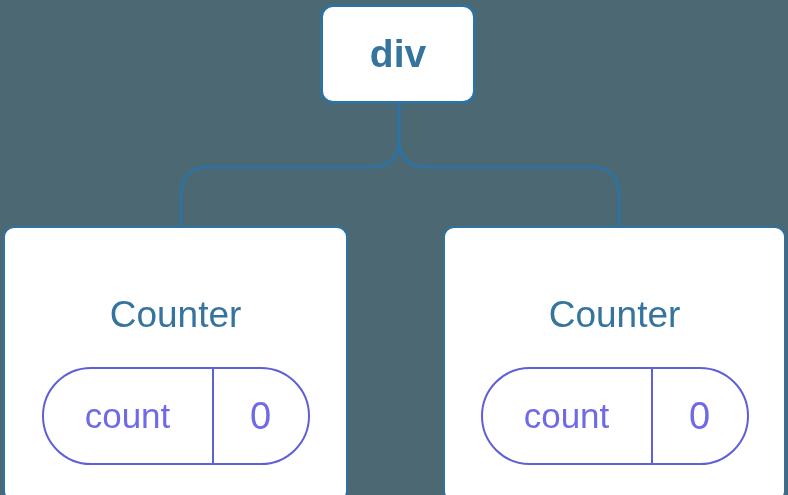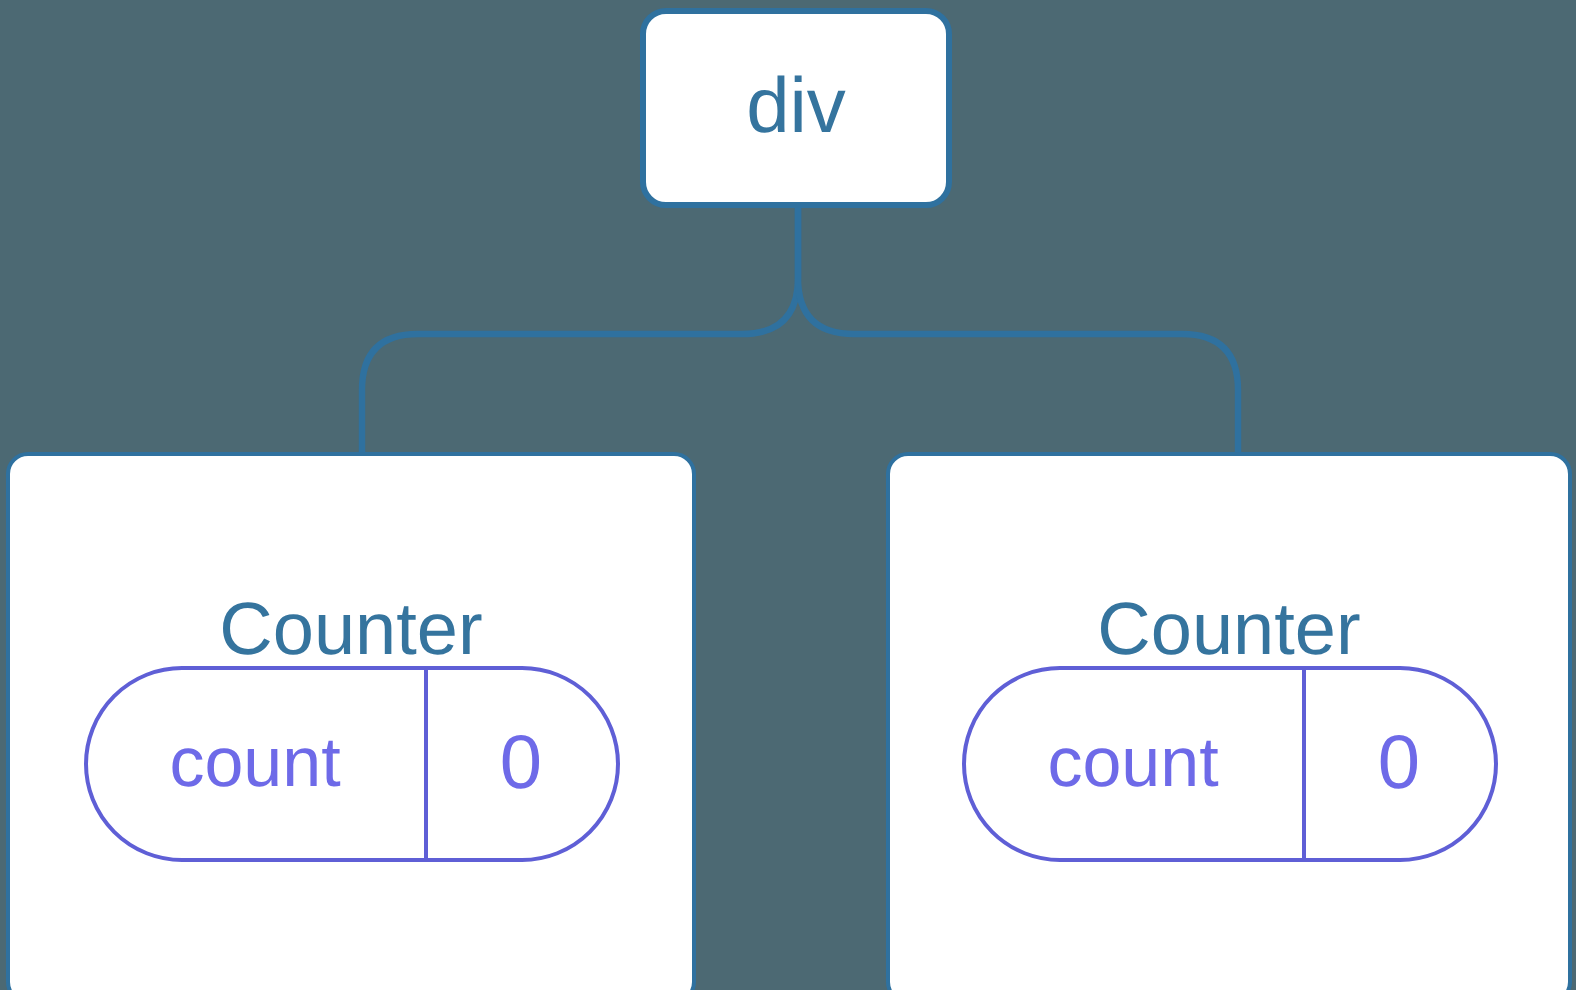--- a/index.html
+++ b/index.html
@@ -35,38 +35,39 @@
     position:absolute;
     background:var(--node-fill);
     border:3px solid var(--node-border-blue);
   }
   .node-root{
     left:320px;top:4px;width:156px;height:100px;
     border-radius:13px;
     display:flex;align-items:center;justify-content:center;
     color:var(--node-text-blue);
     font-size:39px;
-    font-weight:400;
+    font-weight:700;
   }
   .node-child{
     top:226px;width:345px;height:276px;
     border-width:2.5px;
     border-radius:11px;
     display:flex;flex-direction:column;align-items:center;
   }
   .node-child.pos-left{left:3px;}
   .node-child.pos-right{left:443px;width:343px;}
   .node-title{
     margin-top:68px;
     color:var(--node-text-blue);
     font-size:37px;
     font-weight:500;
     line-height:1.0;
   }
   .state-pill{
+    margin-top:34px;
     width:268px;height:98px;
     border:2px solid var(--state-border-purple);
     border-radius:49px;
     display:flex;
     align-items:stretch;
     background:var(--node-fill);
   }
   .pill-key{
     flex:1;
     display:flex;align-items:center;justify-content:center;

